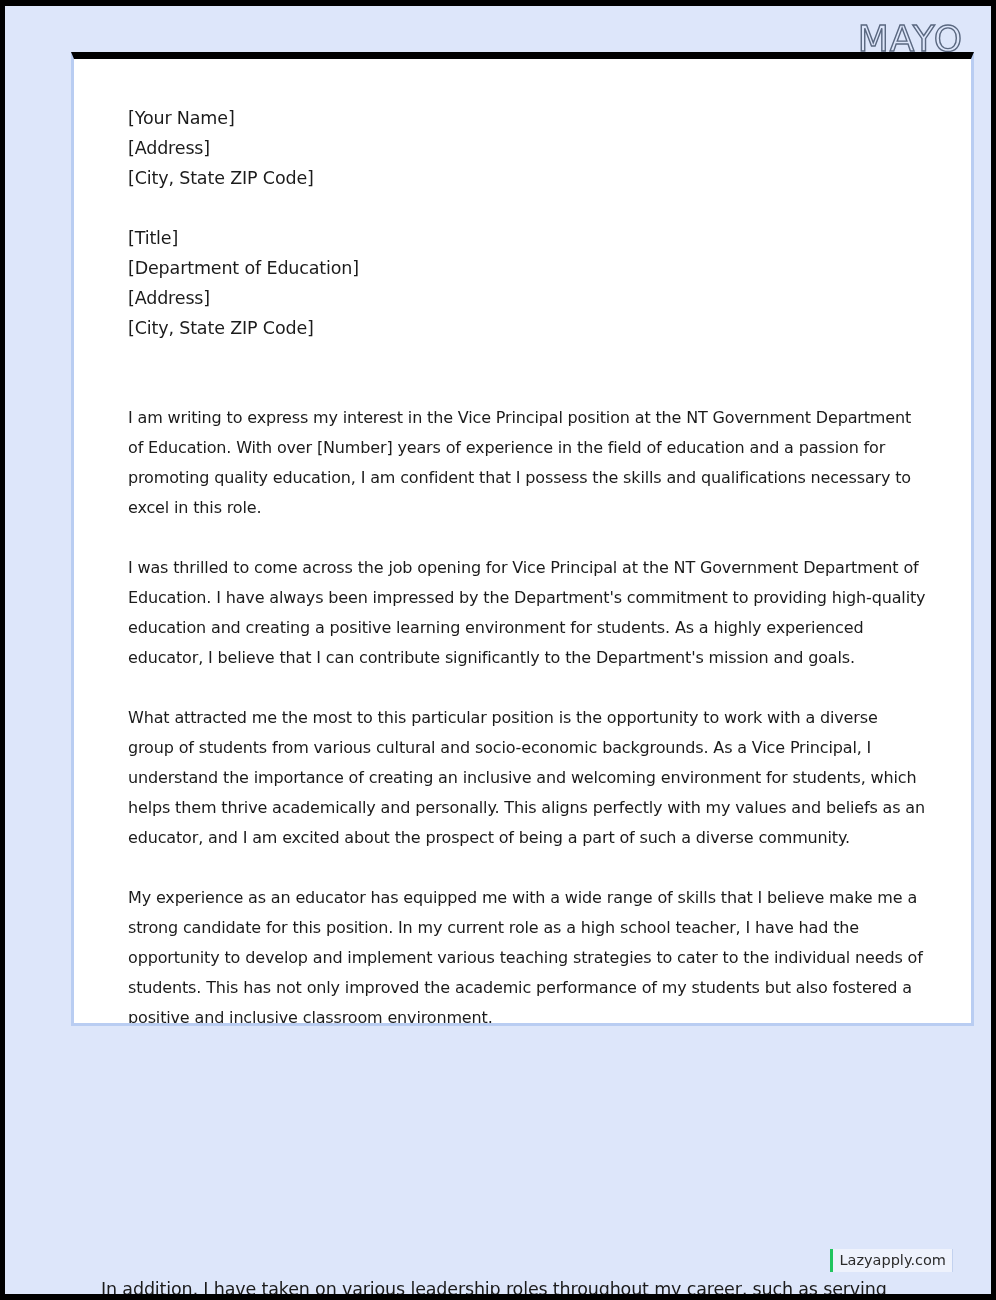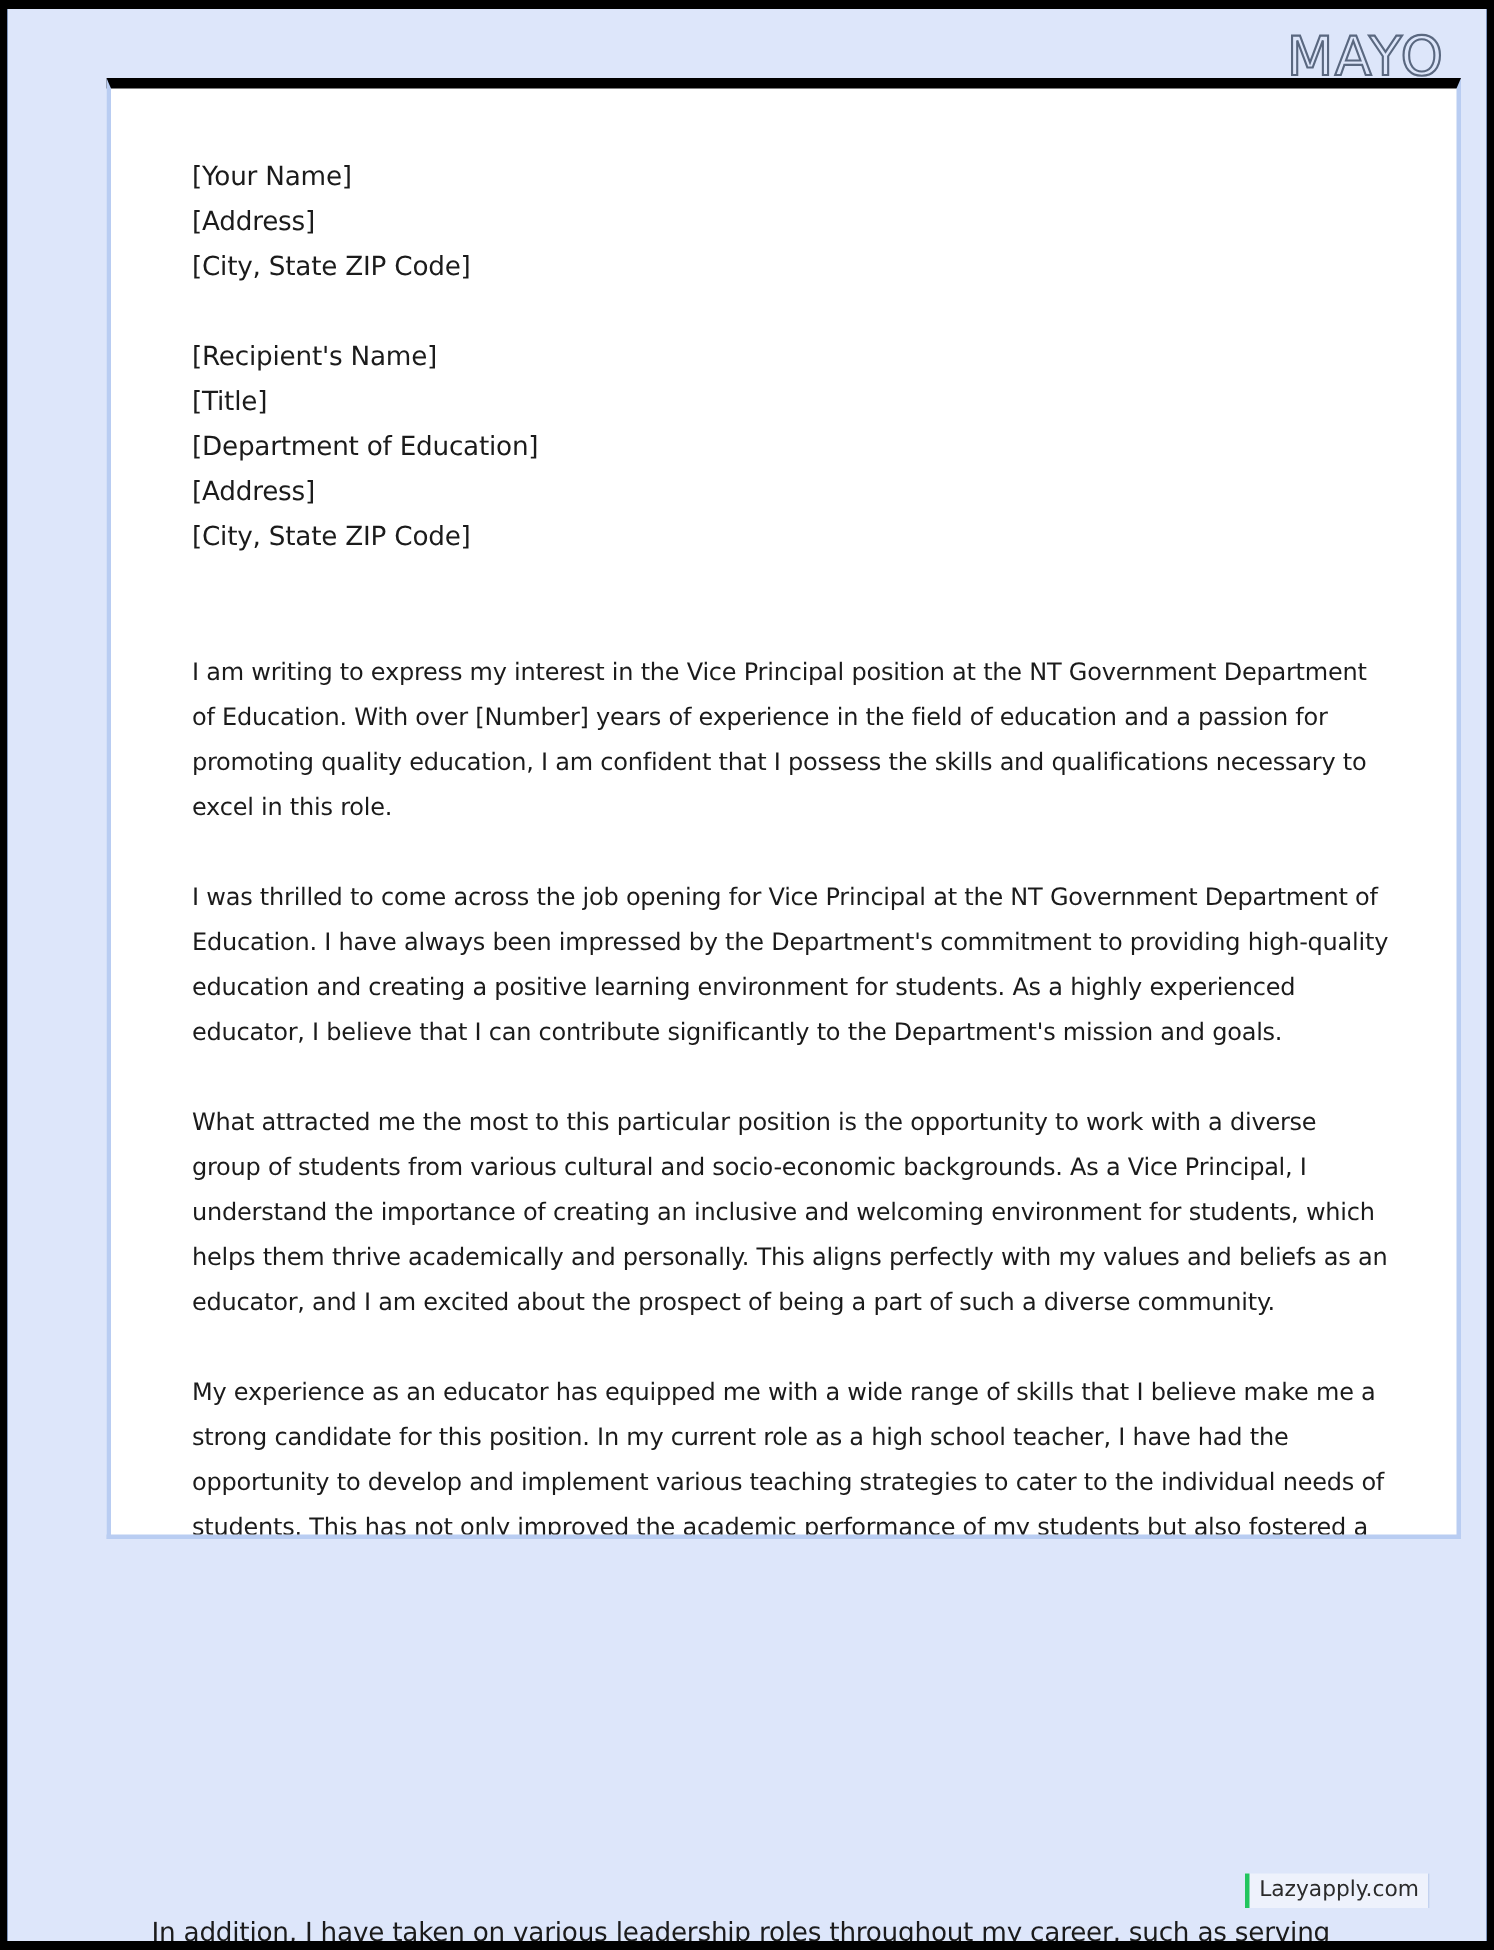--- a/index.html
+++ b/index.html
@@ -149,21 +149,20 @@
 
         <div class="blk">
           <div class="line">[Your Name]</div>
           <div class="line">[Address]</div>
           <div class="line">[City, State ZIP Code]</div>
         </div>
 
         <div class="spacer"></div>
 
         <div class="blk">
-          <div class="line">[Recipient's Name]</div>
           <div class="line">[Title]</div>
           <div class="line">[Department of Education]</div>
           <div class="line">[Address]</div>
           <div class="line">[City, State ZIP Code]</div>
         </div>
 
         <div class="spacer"></div>
 
 
         <div class="spacer"></div>

